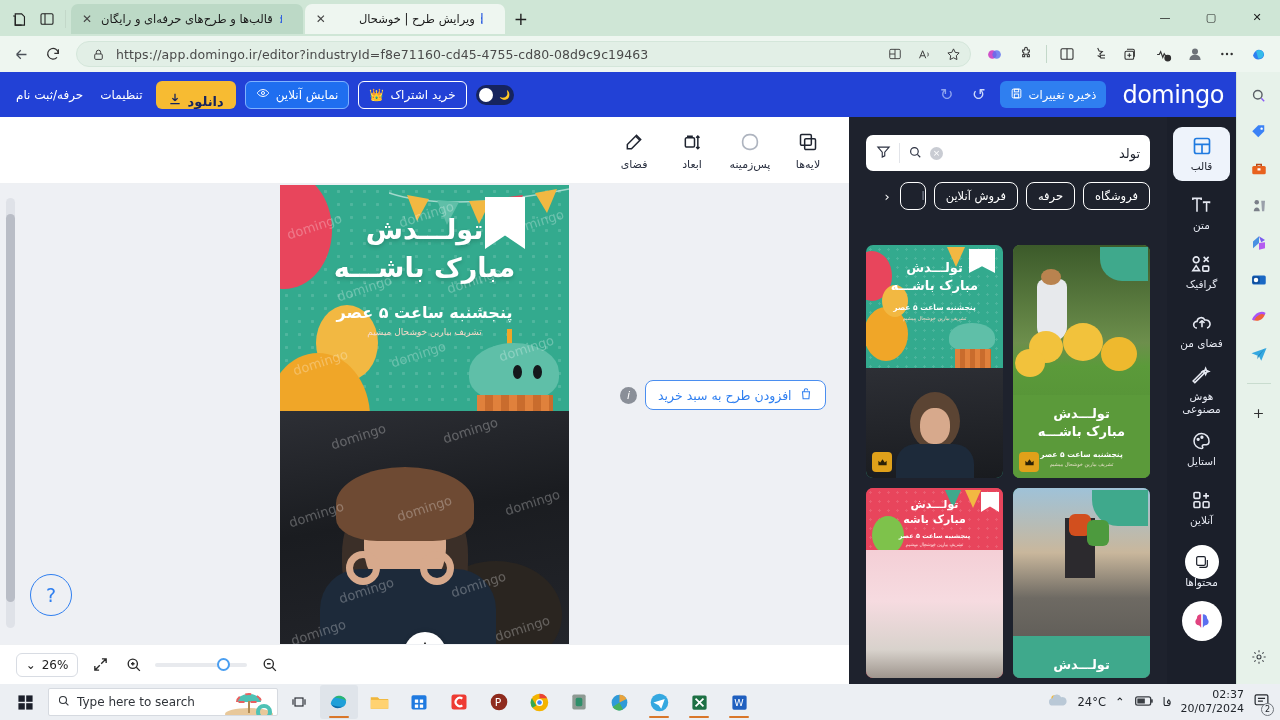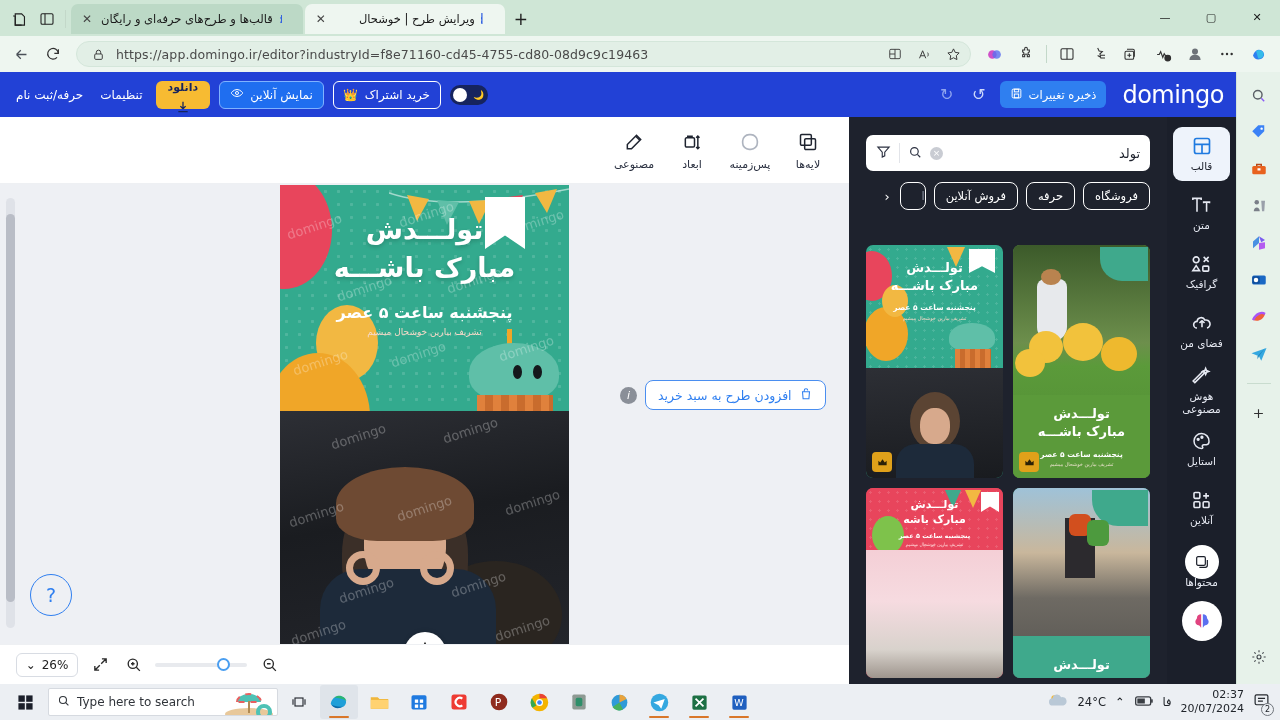--- a/index.html
+++ b/index.html
@@ -82,21 +82,21 @@
   .btn-sub {
     border: 1px solid #ffffff; border-radius: 6px; height: 28px; color: #fff;
     display: flex; align-items: center; gap: 6px; padding: 0 10px; font-size: 12px;
   }
   .btn-live {
     background: #1f6ef0; border: 1px solid #7fb2ff; border-radius: 6px; height: 28px; color: #fff;
     display: flex; align-items: center; gap: 6px; padding: 0 10px; font-size: 12px;
   }
   .btn-dl {
     background: #f7bb32; border-radius: 6px; height: 28px; color: #16245e;
-    display: flex; align-items: center; gap: 6px; padding: 0 12px; font-size: 11px; font-weight: bold; flex-direction: column;
+    display: flex; align-items: flex-end; gap: 6px; padding: 0 12px; font-size: 13px; font-weight: bold;
   }
   .hdr-link { color: #fff; font-size: 12px; padding: 0 4px; }
   .crown { font-size: 12px; }
 
   
   .editor-tools {
     position: absolute; top: 117px; left: 0; width: 849px; height: 67px;
     background: #fff; display: flex; direction: rtl; align-items: center; padding-right: 14px; gap: 4px;
     border-bottom: 1px solid #eef0f3;
   }
@@ -535,21 +535,21 @@
       </span>
       <span class="tl">ابعاد</span>
     </div>
     <div class="tool">
       <span class="ti">
         <svg width="20" height="20" viewBox="0 0 24 24" fill="none" stroke="#1f2430" stroke-width="1.8">
           <path d="M4 20v-5l11-11 5 5-11 11z"></path>
             <path d="M14 5l5 5"></path>
         </svg>
       </span>
-      <span class="tl">مصنوعی</span>
+      <span class="tl">فضای</span>
     </div>
   </div>
 
   <div class="canvas-area">
     <div class="v-scroll">
         <i></i>
       </div>
 
     <div class="design">
       <div class="dots"></div>

